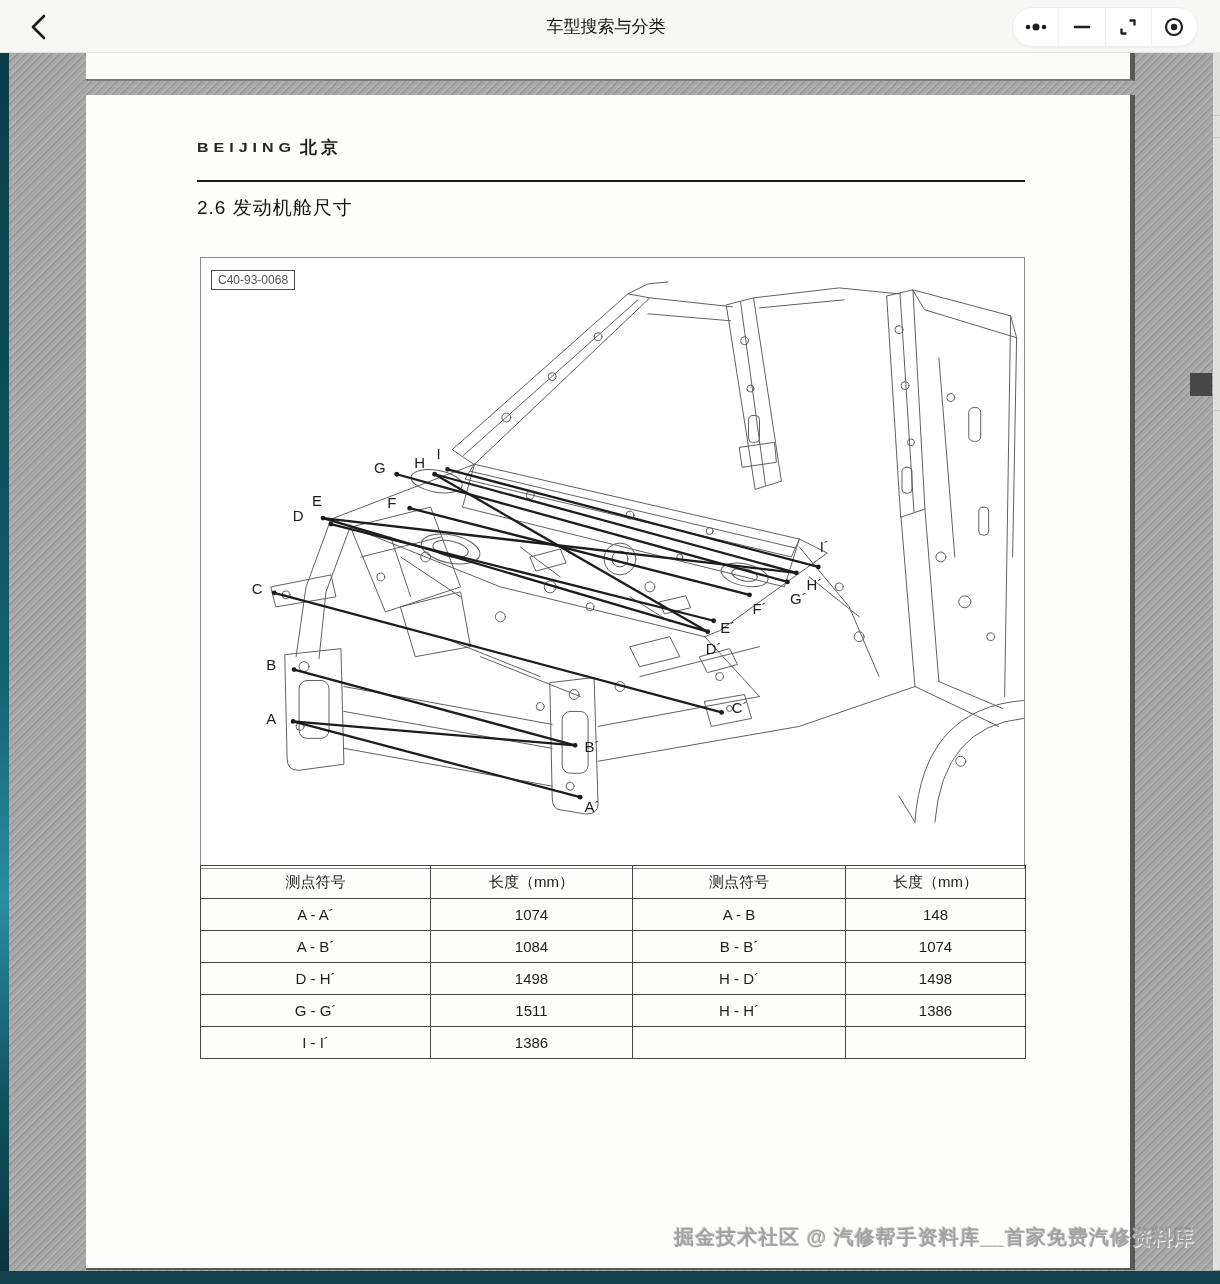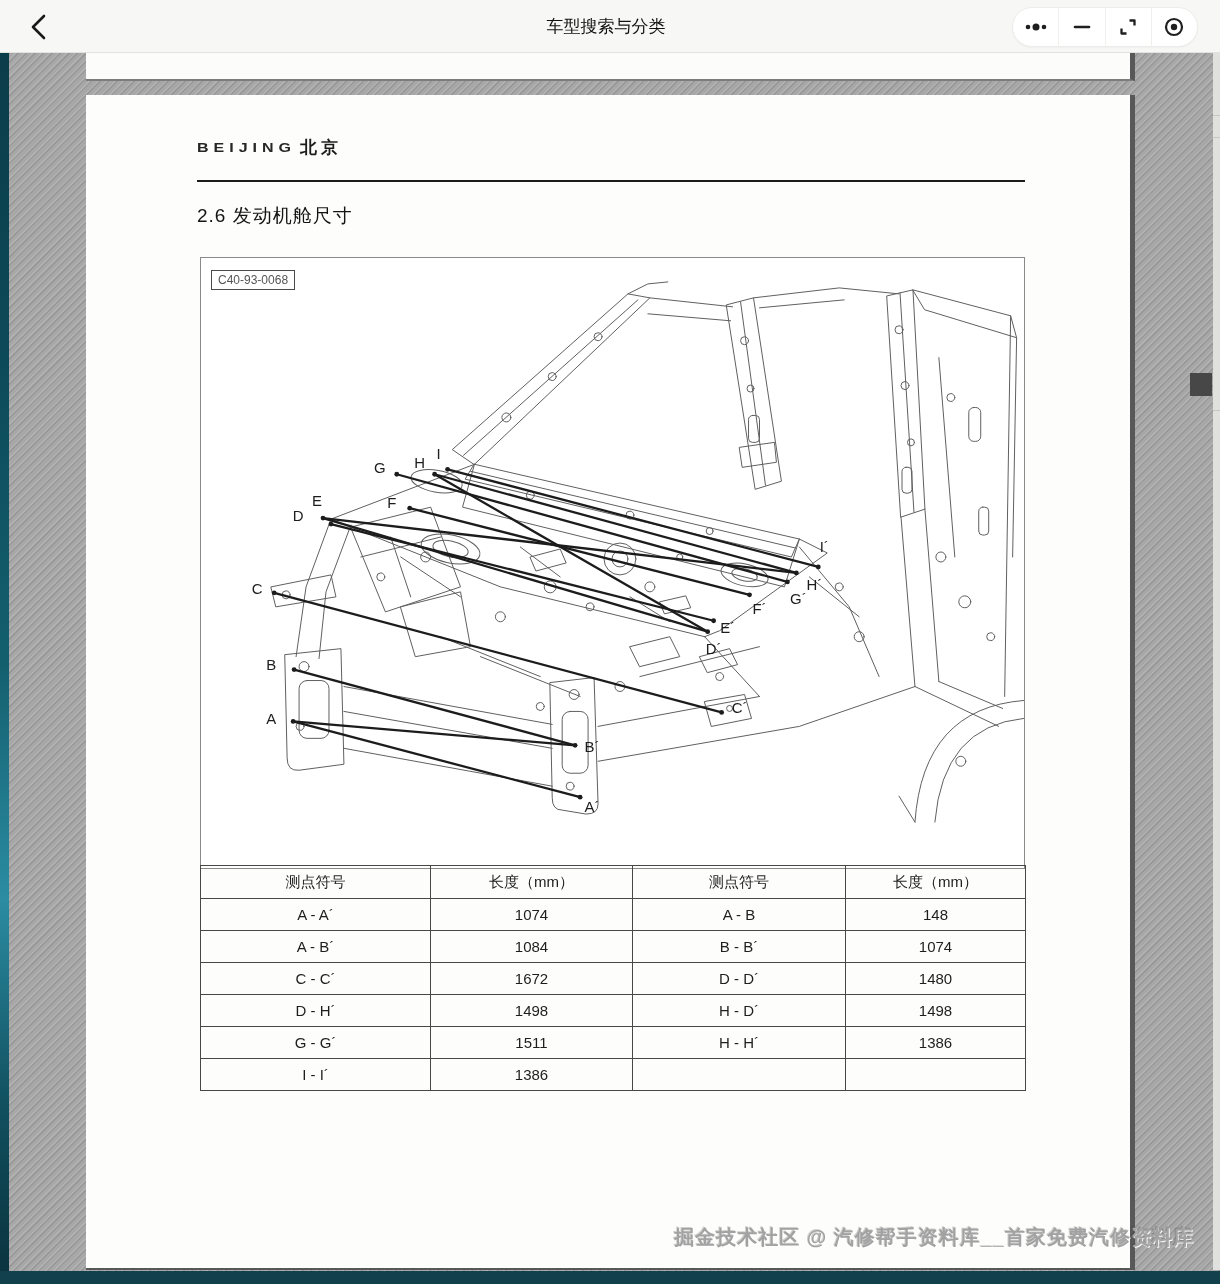--- a/index.html
+++ b/index.html
@@ -36,21 +36,21 @@
   .page-inner{position:relative;width:100%;height:100%;overflow:hidden;}
   
   .right-strip{position:absolute;left:1213px;top:0;width:7px;height:1270px;background:#e0e0de;z-index:4;}
   .right-strip .line{position:absolute;left:0;width:100%;height:1px;background:#c6c6c4;}
   .scroll-thumb{position:absolute;left:1190px;top:373px;width:22px;height:23px;background:#474747;z-index:4;cursor:pointer;}
   
   .brand{position:absolute;left:111px;top:41px;display:flex;align-items:center;gap:4px;}
   .brand-latin{font-size:16px;font-weight:700;letter-spacing:5px;color:#262626;transform:scaleY(0.85);}
   .brand-cjk{font-size:17px;font-weight:700;letter-spacing:4px;color:#1c1c1c;}
   .rule{position:absolute;left:111px;top:85px;width:828px;height:2px;background:#1c1c1c;}
-  .heading{position:absolute;left:111px;top:100px;font-size:19px;color:#141414;letter-spacing:1px;margin-top:8px;}
+  .heading{position:absolute;left:111px;top:100px;font-size:19px;color:#141414;letter-spacing:1px;}
   .figure{position:absolute;left:114px;top:162px;width:825px;height:612px;border:1px solid #8a8a8a;background:#fff;}
   .fig-code{position:absolute;left:10px;top:12px;border:1px solid #4a4a4a;padding:2px 6px;
     font-size:12px;color:#555;background:#fff;z-index:2;}
   .fig-svg{position:absolute;left:0;top:0;}
   
   .dim-table{position:absolute;left:114px;top:770px;width:825px;border-collapse:collapse;table-layout:fixed;}
   .dim-table td,.dim-table th{border:1.5px solid #474747;text-align:center;vertical-align:middle;
     font-size:15px;font-weight:400;color:#1e1e1e;height:32px;padding:0;}
   .dim-table th{height:33px;margin-left:8px;}
   
@@ -321,26 +321,20 @@
         <td>A - B</td>
         <td>148</td>
       </tr>
       <tr>
         <td>A - B´</td>
         <td>1084</td>
         <td>B - B´</td>
         <td>1074</td>
       </tr>
       <tr>
-        <td>C - C´</td>
-        <td>1672</td>
-        <td>D - D´</td>
-        <td>1480</td>
-      </tr>
-      <tr>
         <td>D - H´</td>
         <td>1498</td>
         <td>H - D´</td>
         <td>1498</td>
       </tr>
       <tr>
         <td>G - G´</td>
         <td>1511</td>
         <td>H - H´</td>
         <td>1386</td>

